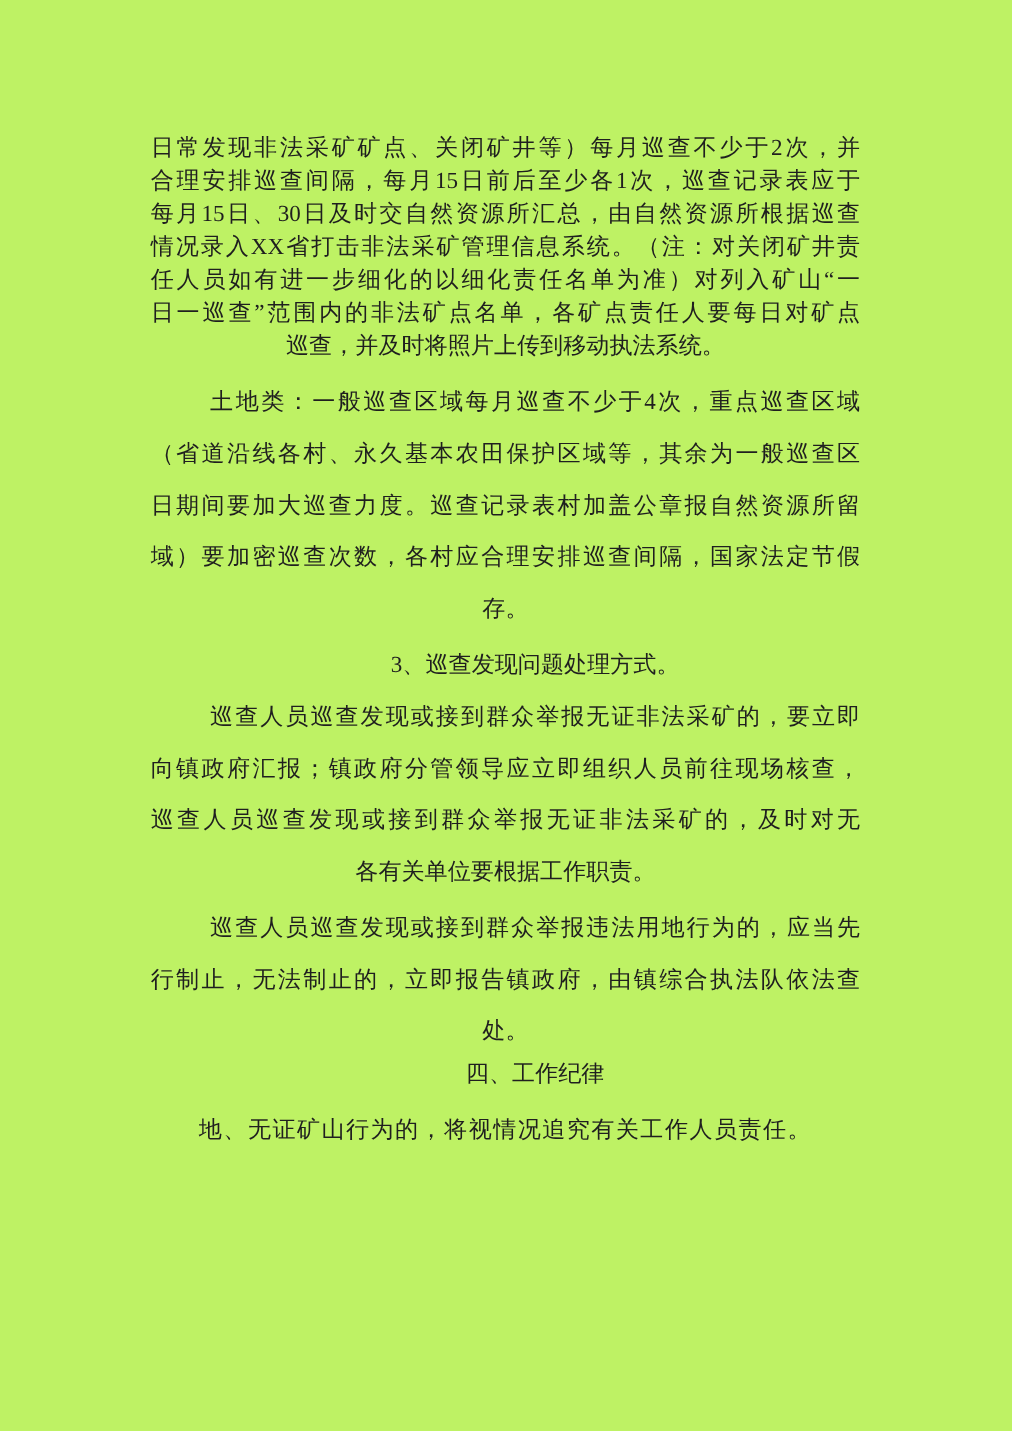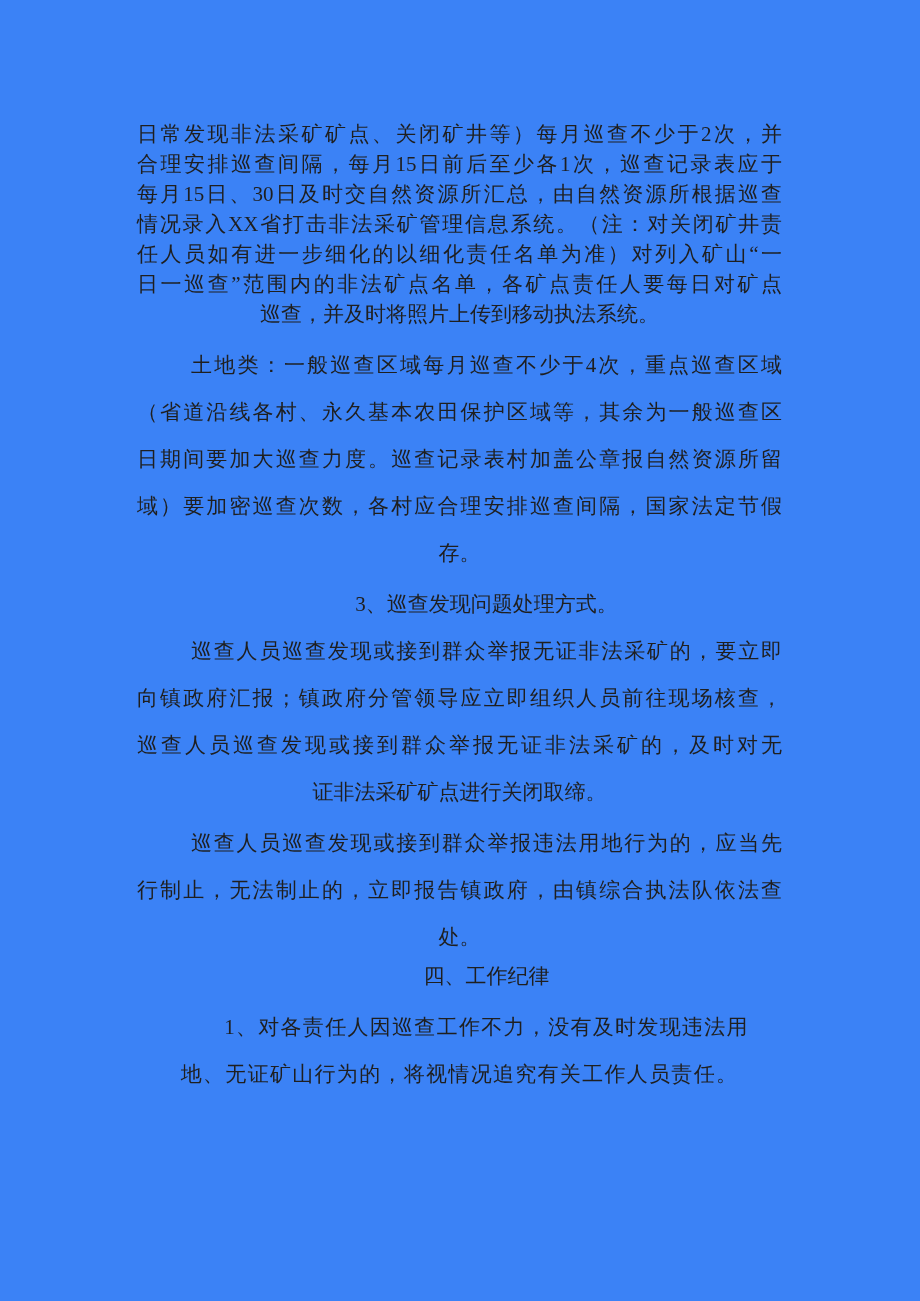--- a/index.html
+++ b/index.html
@@ -4,21 +4,21 @@
 <style>
   html, body {
     margin: 0;
     padding: 0;
     background: #ffffff;
   }
   .page {
     position: relative;
     width: 920px;
     height: 1301px;
-    background: #3b82f6;
+    background: #bef264;
     overflow: hidden;
   }
   .doc {
     position: absolute;
     left: 137px;
     top: 0;
     width: 645px;
     padding-top: 119px;
     font-family: "Liberation Serif", "DejaVu Serif", serif;
     font-size: 21px;
@@ -69,33 +69,32 @@
     </div>
 
     <div class="para wide indent mt4">
       <div class="line first">3、巡查发现问题处理方式。</div>
     </div>
 
     <div class="para wide indent mt0">
       <div class="line full first">巡查人员巡查发现或接到群众举报无证非法采矿的，要立即</div>
       <div class="line full">向镇政府汇报；镇政府分管领导应立即组织人员前往现场核查，</div>
       <div class="line full">巡查人员巡查发现或接到群众举报无证非法采矿的，及时对无</div>
-      <div class="line">证非法采矿矿点进行关闭取缔。</div>
+      <div class="line">各有关单位要根据工作职责。</div>
     </div>
 
     <div class="para wide indent mt4">
       <div class="line full first">巡查人员巡查发现或接到群众举报违法用地行为的，应当先</div>
       <div class="line full">行制止，无法制止的，立即报告镇政府，由镇综合执法队依法查</div>
       <div class="line">处。</div>
     </div>
 
     <div class="para dense indent mt0">
       <div class="line first">四、工作纪律</div>
     </div>
 
     <div class="para wide indent loose mt13">
-      <div class="line first">1、对各责任人因巡查工作不力，没有及时发现违法用</div>
       <div class="line">地、无证矿山行为的，将视情况追究有关工作人员责任。</div>
     </div>
 
 
   </div>
 </div>
 
 </body></html>

